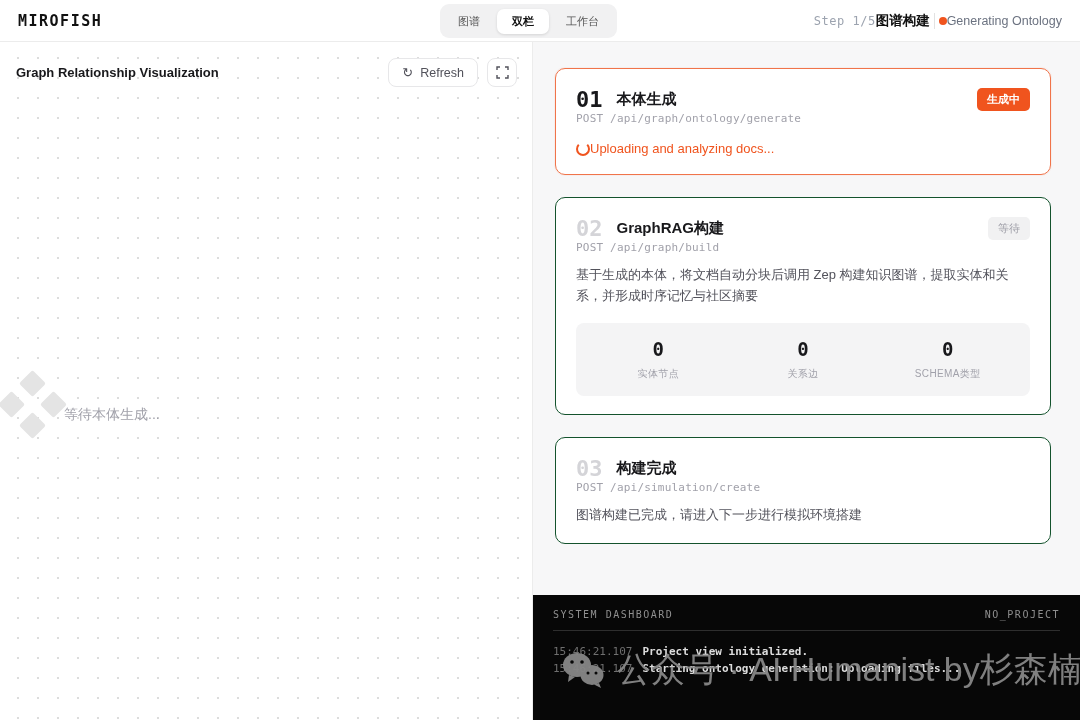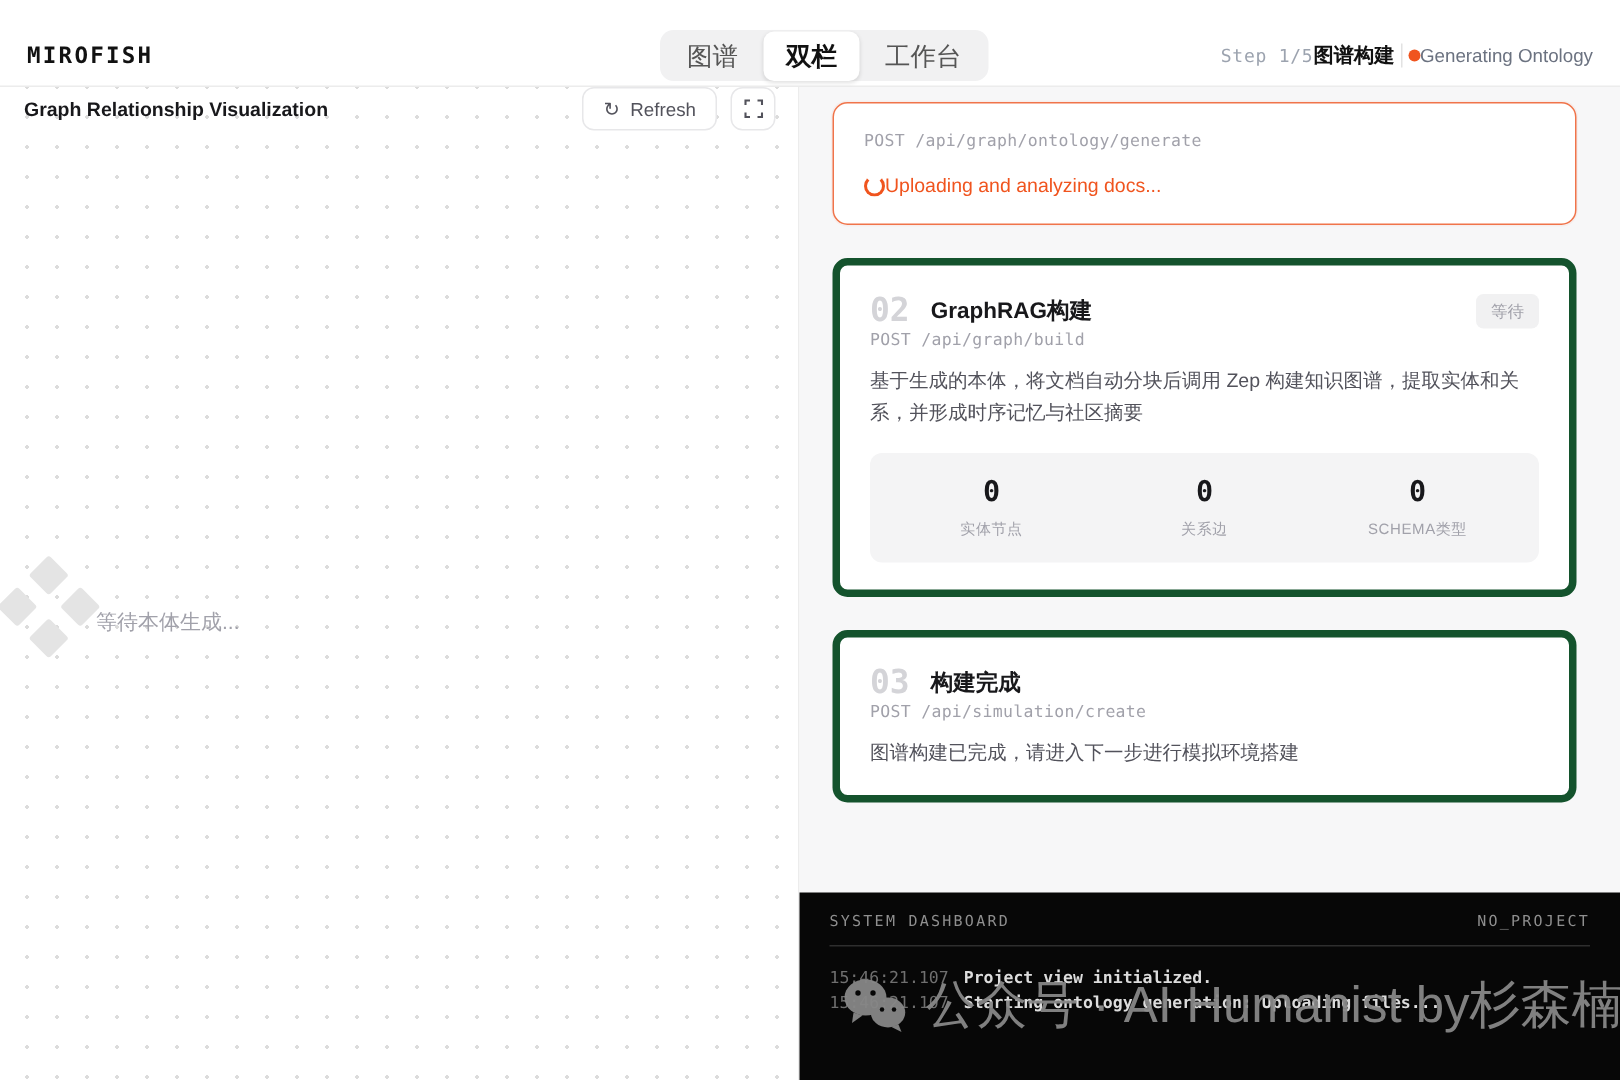--- a/index.html
+++ b/index.html
@@ -1,28 +1,28 @@
 <!DOCTYPE html>
 <html><head>
 <meta charset="utf-8">
 <style>
   * { margin:0; padding:0; box-sizing:border-box; }
   html,body { width:1080px; height:720px; overflow:hidden; background:#fff;
     font-family:"Liberation Sans","DejaVu Sans",sans-serif; }
   .mono { font-family:"DejaVu Sans Mono","Liberation Mono",monospace; }
 
   
-  .header { position:absolute; left:0; top:16px; width:1080px; height:42px; background:#fff;
+  .header { position:absolute; left:0; top:0; width:1080px; height:42px; background:#fff;
     border-bottom:1px solid #ececec; display:flex; align-items:center; z-index:30; }
   .logo { position:absolute; left:18px; top:0; height:42px; display:flex; align-items:center;
     font-family:"DejaVu Sans Mono","Liberation Mono",monospace; font-weight:bold;
     font-size:15px; letter-spacing:1.5px; color:#111; }
   .seg { position:absolute; left:440px; top:4px; height:34px; background:#f1f1f2;
     border-radius:9px; display:flex; align-items:center; padding:3px; gap:2px; }
-  .seg-item { padding:5px 15px; font-size:17px; color:#555; border-radius:7px; cursor:pointer;
+  .seg-item { padding:5px 15px; font-size:11px; color:#555; border-radius:7px; cursor:pointer;
     white-space:nowrap;font-family:Liberation Mono, monospace; }
   .seg-item.active { background:#fff; color:#111; font-weight:bold;
     box-shadow:0 1px 3px rgba(0,0,0,0.12); }
   .step-area { position:absolute; right:18px; top:0; height:42px; display:flex;
     align-items:center; }
   .step-label { font-family:"DejaVu Sans Mono","Liberation Mono",monospace; font-size:12px;
     color:#9ca3af; letter-spacing:0.5px; }
   .step-title { font-size:13.5px; font-weight:bold; color:#111; }
   .step-divider { width:1px; height:16px; background:#e2e2e2; margin:0 4px; }
   .status-dot { width:8px; height:8px; border-radius:50%; background:#f0541e; }
@@ -50,21 +50,21 @@
   .d1 { left:23px; top:2px;  animation-delay:0s;   }
   .d2 { left:2px;  top:23px; animation-delay:0.2s; }
   .d3 { left:44px; top:23px; animation-delay:0.4s; }
   .d4 { left:23px; top:44px; animation-delay:0.6s; }
   @keyframes pulse { 0%,100%{opacity:1;} 50%{opacity:0.45;} }
   .waiting-text { margin-top:22px; font-size:14px; color:#a1a1aa; }
 
   
   .right-panel { position:absolute; left:533px; top:42px; width:547px; height:553px;
     background:#f7f7f8; overflow:hidden; padding:26px 29px 0 22px; }
-  .card { background:#fff; border:5px solid #14532d; border-radius:10px; padding:18px 20px;
+  .card { background:#fff; border:1px solid #14532d; border-radius:10px; padding:18px 20px;
     margin-bottom:22px; position:relative; }
   .card.active { border:1px solid #f0744a; box-shadow:0 0 0 1px rgba(240,84,30,0.05); }
   .card-head { display:flex; align-items:center; gap:14px; }
   .card-num { font-family:"DejaVu Sans Mono","Liberation Mono",monospace; font-size:22px;
     font-weight:bold; color:#18181b; }
   .card-num.dim { color:#d4d4d8; }
   .card-title { font-size:15px; font-weight:bold; color:#18181b; }
   .badge { margin-left:auto; font-size:11px; border-radius:5px; padding:4px 10px;
     white-space:nowrap; }
   .badge.orange { background:#f0541e; color:#fff; font-weight:bold; }
@@ -150,20 +150,25 @@
       <div class="diamond d4"></div>
     </div>
     <div class="waiting-text">等待本体生成...</div>
   </div>
 
 </div>
 
 <div class="right-panel">
 
   <div class="card active">
+    <div class="card-head">
+      <span class="card-num">01</span>
+      <span class="card-title">本体生成</span>
+      <span class="badge orange">生成中</span>
+    </div>
     <div class="endpoint mono">POST /api/graph/ontology/generate</div>
     <div class="status-line">
       <span class="spinner"></span>
       <span class="status-line-text">Uploading and analyzing docs...</span>
     </div>
   </div>
 
   <div class="card">
     <div class="card-head">
       <span class="card-num dim">02</span>

